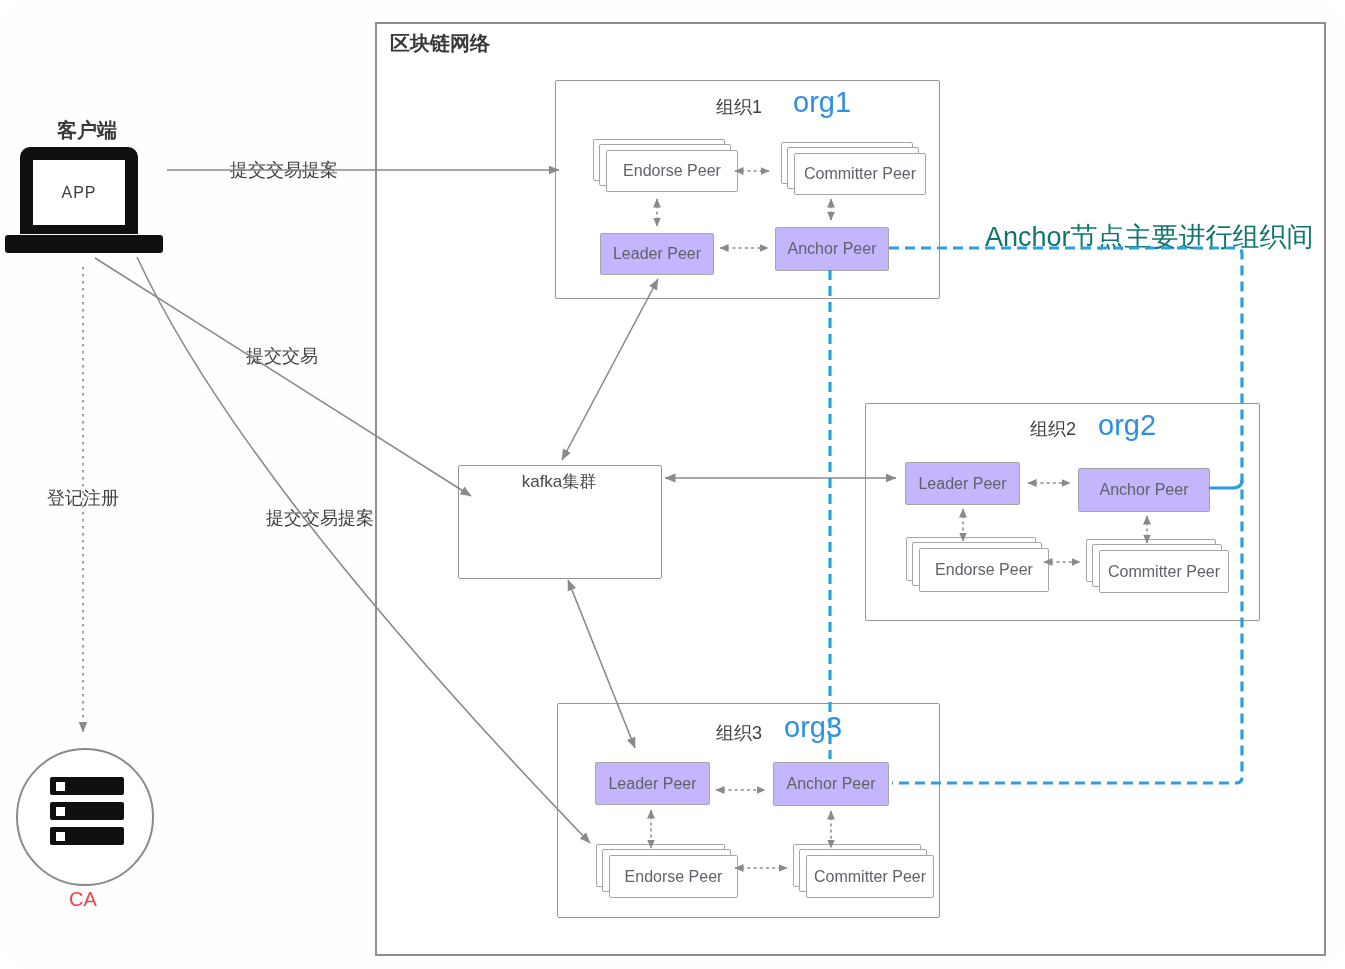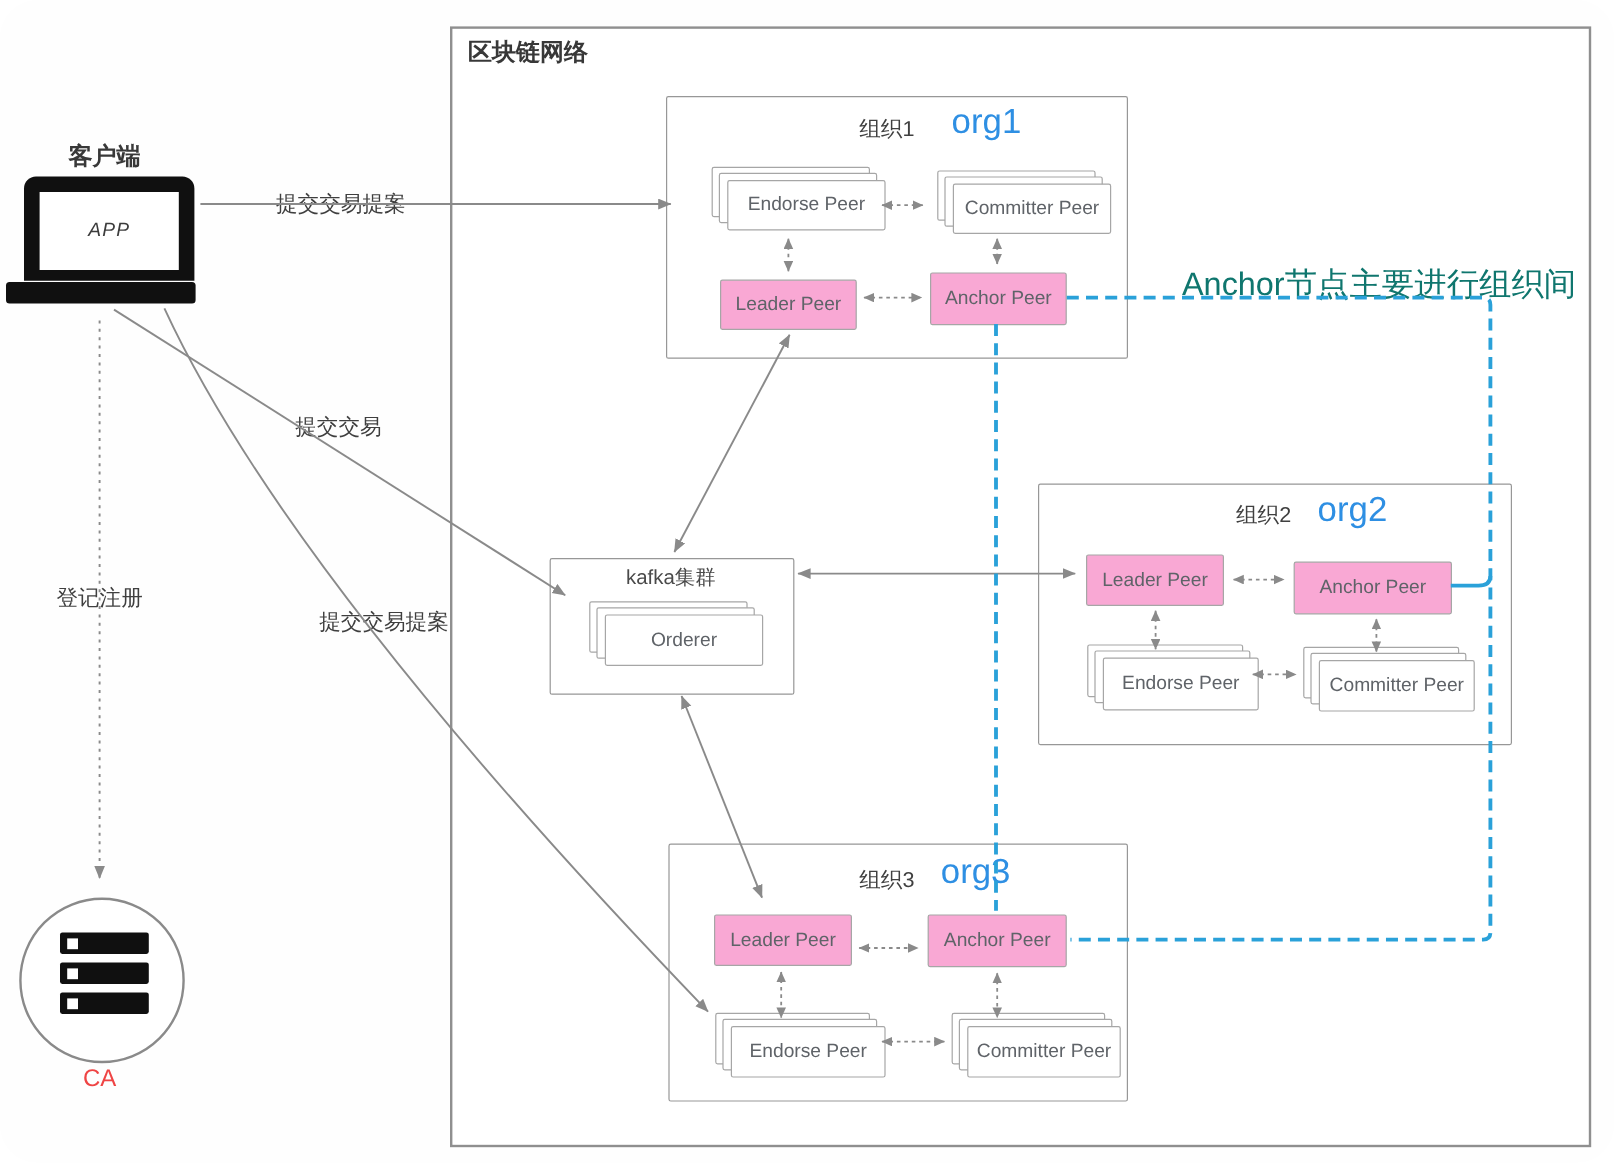--- a/index.html
+++ b/index.html
@@ -11,35 +11,35 @@
   .abs{position:absolute;}
   
   .netbox{position:absolute;left:375px;top:22px;width:947px;height:930px;
     border:2px solid #8f8f8f;background:#fff;}
   .net-title{position:absolute;left:390px;top:30px;font-size:20px;font-weight:bold;color:#383838;}
   
   .orgbox{position:absolute;border:1.5px solid #979797;background:#fff;border-radius:2px;}
   .org-title{position:absolute;font-size:18px;color:#404040;white-space:nowrap;}
   .org-tag{position:absolute;font-size:29px;color:#2e8fe3;white-space:nowrap;}
   
-  .peer{position:absolute;background:#f9a8d4;border:1.5px solid #a6a6a6;border-radius:2px;
+  .peer{position:absolute;background:#c4b5fd;border:1.5px solid #a6a6a6;border-radius:2px;
     display:flex;align-items:center;justify-content:center;
     font-size:16px;color:#5f6368;white-space:nowrap;}
   .stack{position:absolute;margin-left:11px;}
   .stack .s{position:absolute;inset:0;background:#fff;border:1.5px solid #a6a6a6;border-radius:2px;}
   .stack .s1{transform:translate(-7px,-6px);}
   .stack .s2{transform:translate(-13px,-11px);}
   .stack .face{position:absolute;inset:0;background:#fff;border:1.5px solid #a6a6a6;border-radius:2px;
     display:flex;align-items:center;justify-content:center;font-size:16px;color:#5f6368;white-space:nowrap;}
   
   .kafka-title{position:absolute;left:559px;top:470px;transform:translateX(-50%);
     font-size:17px;color:#4a4a4a;white-space:nowrap;}
   
-  .laptop-screen{position:absolute;left:20px;top:147px;width:142px;height:87px;
-    background:#101010;border-radius:10px 10px 0 0;font-style:italic;}
+  .laptop-screen{position:absolute;left:20px;top:147px;width:118px;height:87px;
+    background:#101010;border-radius:10px 10px 0 0;}
   .laptop-screen .glass{position:absolute;left:13px;top:13px;right:13px;bottom:9px;background:#fff;
     display:flex;align-items:center;justify-content:center;font-size:16px;color:#3c3c3c;letter-spacing:1px;}
   .laptop-base{position:absolute;left:5px;top:235px;width:158px;height:18px;background:#101010;border-radius:3px;}
   .client-label{position:absolute;left:87px;top:117px;transform:translateX(-50%);
     font-size:20px;font-weight:bold;color:#383838;white-space:nowrap;}
   
   .ca-circle{position:absolute;left:16px;top:748px;width:134px;height:134px;border-radius:50%;
     border:2px solid #8a8a8a;background:#fff;}
   .ca-bar{position:absolute;left:32px;width:74px;height:18px;background:#101010;border-radius:2px;}
   .ca-bar::before{content:"";position:absolute;left:6px;top:4.5px;width:9px;height:9px;background:#fff;}
@@ -119,25 +119,20 @@
     <div class="face">Endorse Peer</div>
   </div>
   <div class="stack layer-boxes" style="left:795px;top:855px;width:128px;height:43px">
     <i class="s s2"></i>
       <i class="s s1"></i>
     <div class="face">Committer Peer</div>
   </div>
 
   <div class="orgbox layer-boxes" style="left:458px;top:465px;width:202px;height:112px"></div>
   <div class="kafka-title layer-labels">kafka集群</div>
-  <div class="stack layer-boxes" style="left:493px;top:512px;width:132px;height:43px">
-    <i class="s s2"></i>
-      <i class="s s1"></i>
-    <div class="face">Orderer</div>
-  </div>
 
   <div class="edge-label layer-labels" style="left:284px;top:158px">提交交易提案</div>
   <div class="edge-label layer-labels" style="left:282px;top:344px">提交交易</div>
   <div class="edge-label layer-labels" style="left:83px;top:486px">登记注册</div>
   <div class="edge-label layer-labels" style="left:320px;top:506px">提交交易提案</div>
 
   <div class="annotation layer-labels">
     <div>Anchor节点主要进行组织间</div>
   </div>
 

